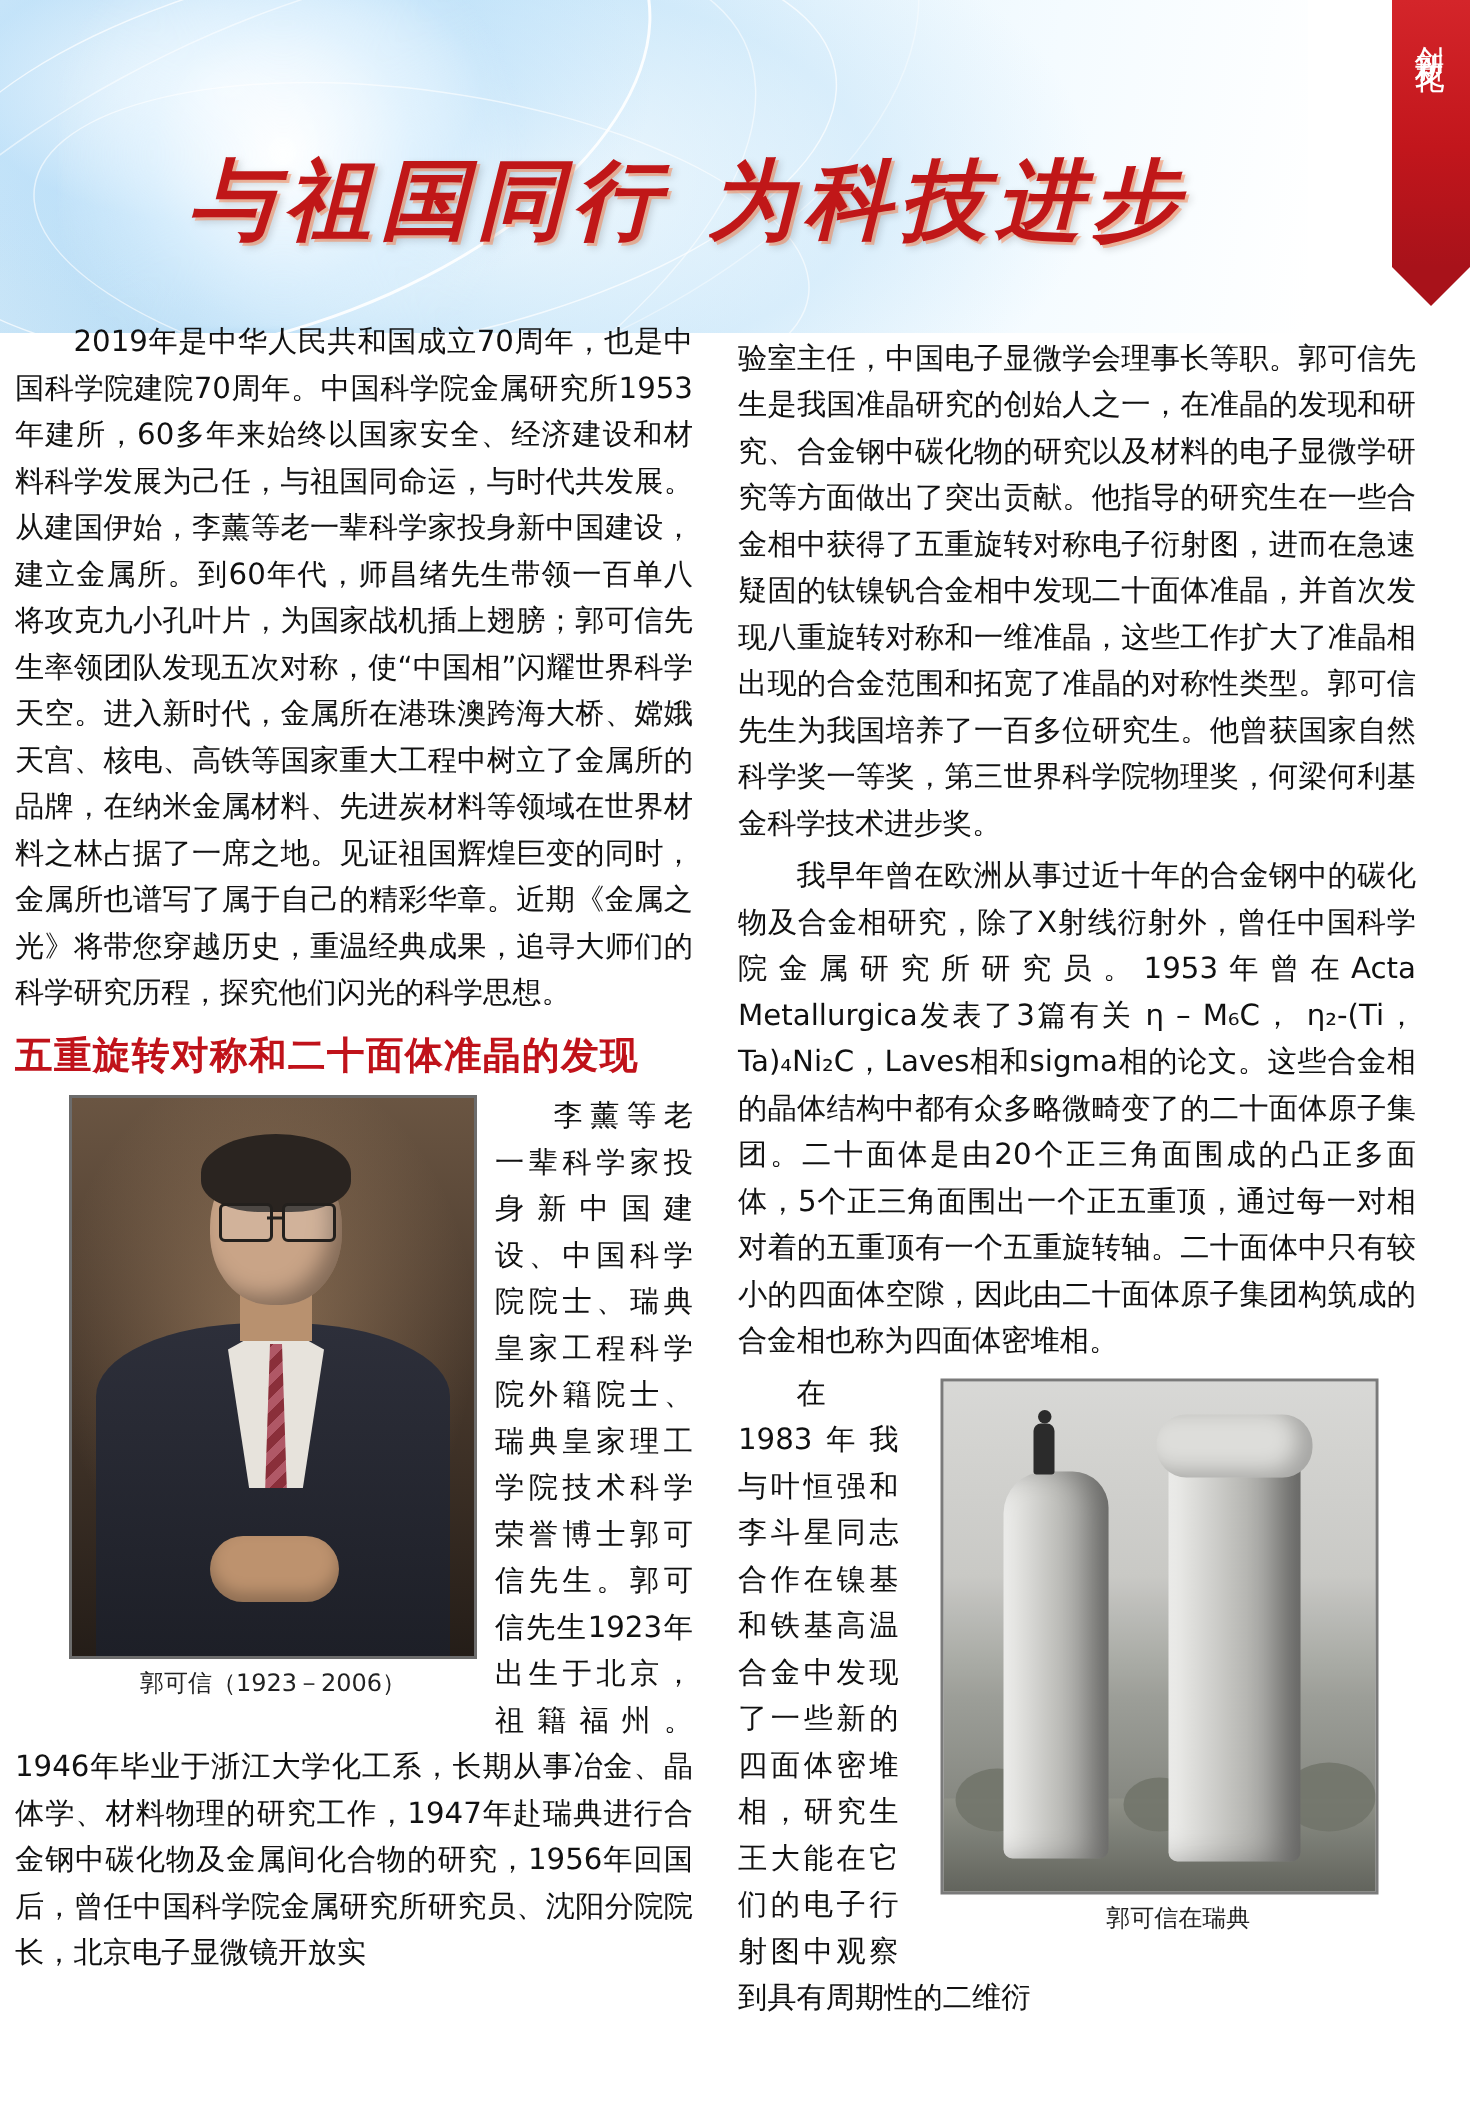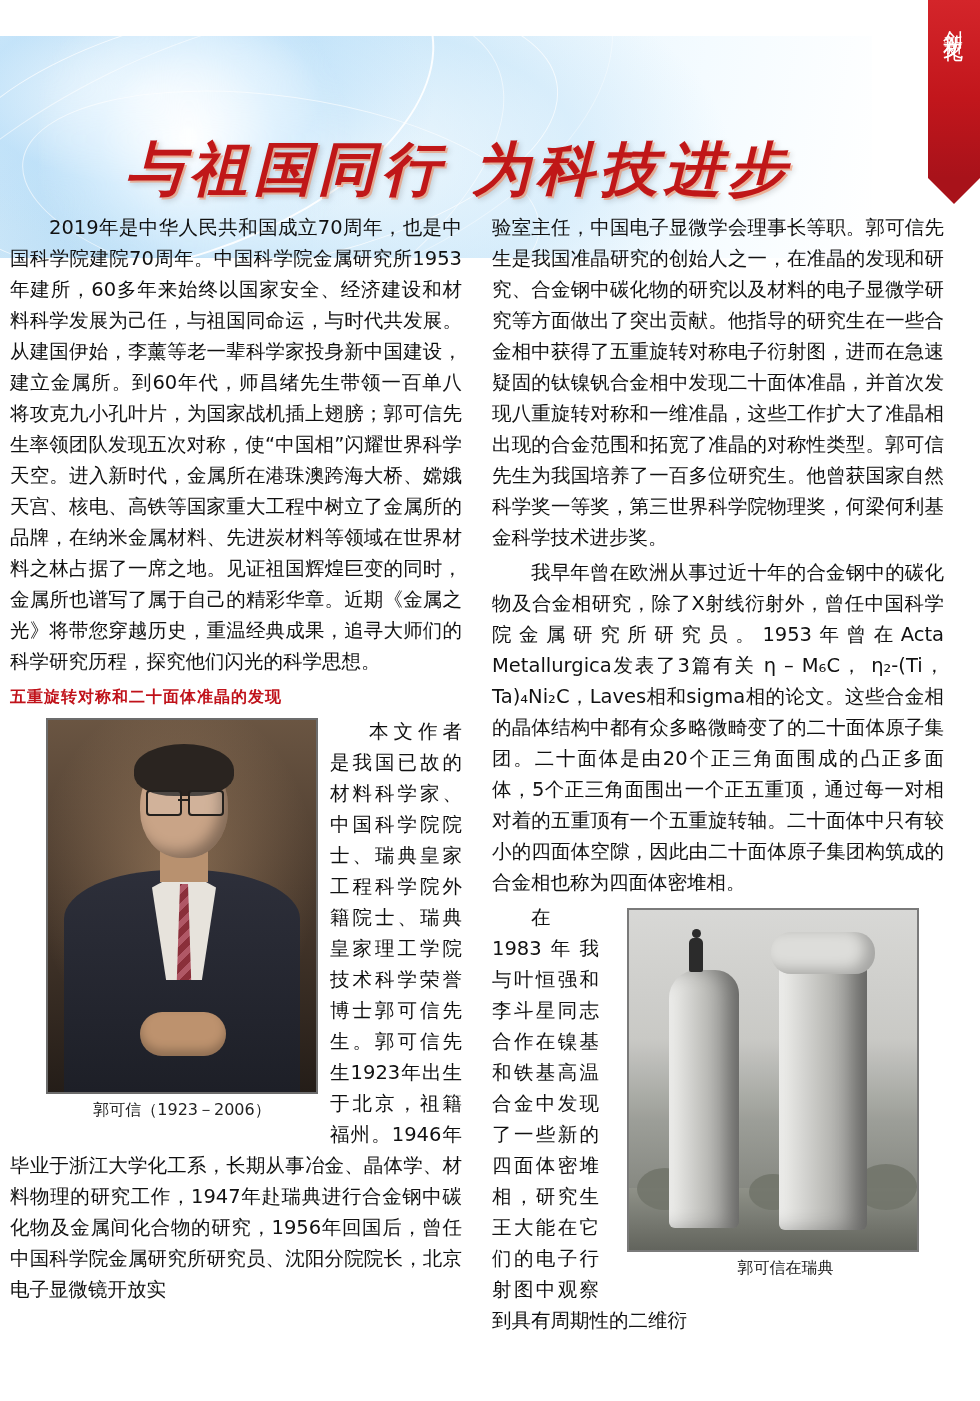--- a/index.html
+++ b/index.html
@@ -11,21 +11,20 @@
     overflow:hidden;
   }
   
   .header{
     position:absolute;left:0;top:0;width:872px;height:222px;
     background:
       radial-gradient(ellipse 380px 200px at 150px 60px, rgba(255,255,255,0.95) 0%, rgba(190,225,250,0.55) 45%, rgba(150,205,245,0.0) 75%),
       radial-gradient(ellipse 500px 260px at 330px 120px, rgba(255,255,255,0.55) 0%, rgba(160,210,245,0.25) 50%, rgba(160,210,245,0) 80%),
       linear-gradient(100deg,#cde7f8 0%,#bfe0f6 18%,#d8eefb 38%,#eaf6fd 60%,#f4fbff 78%,#ffffff 100%);
     overflow:hidden;
-    margin-top:36px;
   }
   .swoosh{
     position:absolute;border-radius:50%;
     border:1px solid rgba(255,255,255,0.85);
     transform-origin:center;
   }
   .s1{left:-120px;top:-80px;width:560px;height:300px;transform:rotate(-18deg);border-width:2px;border-color:rgba(255,255,255,0.9);}
   .s2{left:-60px;top:-30px;width:620px;height:260px;transform:rotate(-10deg);border-color:rgba(255,255,255,0.7);}
   .s3{left:-170px;top:20px;width:700px;height:320px;transform:rotate(-26deg);border-color:rgba(255,255,255,0.55);}
   .s4{left:20px;top:60px;width:520px;height:200px;transform:rotate(8deg);border-color:rgba(255,255,255,0.6);}
@@ -74,24 +73,24 @@
   .col-right{left:492px;}
   p{
     margin:0 0 4px 0;
     font-size:19.5px;
     line-height:31px;
     color:#111;
     text-align:justify;
     text-indent:2em;
     font-family:"DejaVu Sans","Liberation Sans",sans-serif;
   }
-  p.noindent{text-indent:0;}
+  p.noindent{text-indent:0;margin-top:11px;}
   .section-title{
     color:#c0121a;
-    font-size:16px;
+    font-size:25px;
     font-weight:bold;
     margin:10px 0 8px 0;
     letter-spacing:1px;
     font-family:"DejaVu Sans","Liberation Sans",sans-serif;
   }
   
   .fig-left{
     float:left;width:272px;margin:2px 12px 2px 0;padding-left:36px;
   }
   .portrait{
@@ -173,21 +172,21 @@
           <div class="p-head"></div>
           <div class="p-hair"></div>
           <div class="p-glass-l"></div>
           <div class="p-glass-r"></div>
           <div class="p-bridge"></div>
           <div class="p-hand"></div>
         </div>
         <div class="fig-cap">郭可信（1923－2006）</div>
       </div>
 
-      <p>本文作者是我国已故的材料科学家、中国科学院院士、瑞典皇家工程科学院外籍院士、瑞典皇家理工学院技术科学荣誉博士郭可信先生。郭可信先生1923年出生于北京，祖籍福州。1946年毕业于浙江大学化工系，长期从事冶金、晶体学、材料物理的研究工作，1947年赴瑞典进行合金钢中碳化物及金属间化合物的研究，1956年回国后，曾任中国科学院金属研究所研究员、沈阳分院院长，北京电子显微镜开放实</p>
+      <p>李薰等老一辈科学家投身新中国建设、中国科学院院士、瑞典皇家工程科学院外籍院士、瑞典皇家理工学院技术科学荣誉博士郭可信先生。郭可信先生1923年出生于北京，祖籍福州。1946年毕业于浙江大学化工系，长期从事冶金、晶体学、材料物理的研究工作，1947年赴瑞典进行合金钢中碳化物及金属间化合物的研究，1956年回国后，曾任中国科学院金属研究所研究员、沈阳分院院长，北京电子显微镜开放实</p>
     </div>
   </div>
 
   <div class="col col-right">
     <p class="noindent">验室主任，中国电子显微学会理事长等职。郭可信先生是我国准晶研究的创始人之一，在准晶的发现和研究、合金钢中碳化物的研究以及材料的电子显微学研究等方面做出了突出贡献。他指导的研究生在一些合金相中获得了五重旋转对称电子衍射图，进而在急速疑固的钛镍钒合金相中发现二十面体准晶，并首次发现八重旋转对称和一维准晶，这些工作扩大了准晶相出现的合金范围和拓宽了准晶的对称性类型。郭可信先生为我国培养了一百多位研究生。他曾获国家自然科学奖一等奖，第三世界科学院物理奖，何梁何利基金科学技术进步奖。</p>
     <p>我早年曾在欧洲从事过近十年的合金钢中的碳化物及合金相研究，除了X射线衍射外，曾任中国科学院金属研究所研究员。1953年曾在Acta Metallurgica发表了3篇有关 η – M₆C， η₂-(Ti，Ta)₄Ni₂C，Laves相和sigma相的论文。这些合金相的晶体结构中都有众多略微畸变了的二十面体原子集团。二十面体是由20个正三角面围成的凸正多面体，5个正三角面围出一个正五重顶，通过每一对相对着的五重顶有一个五重旋转轴。二十面体中只有较小的四面体空隙，因此由二十面体原子集团构筑成的合金相也称为四面体密堆相。</p>
 
     <div class="clearfix">
       <div class="fig-right">
         <div class="photo-rocks">

